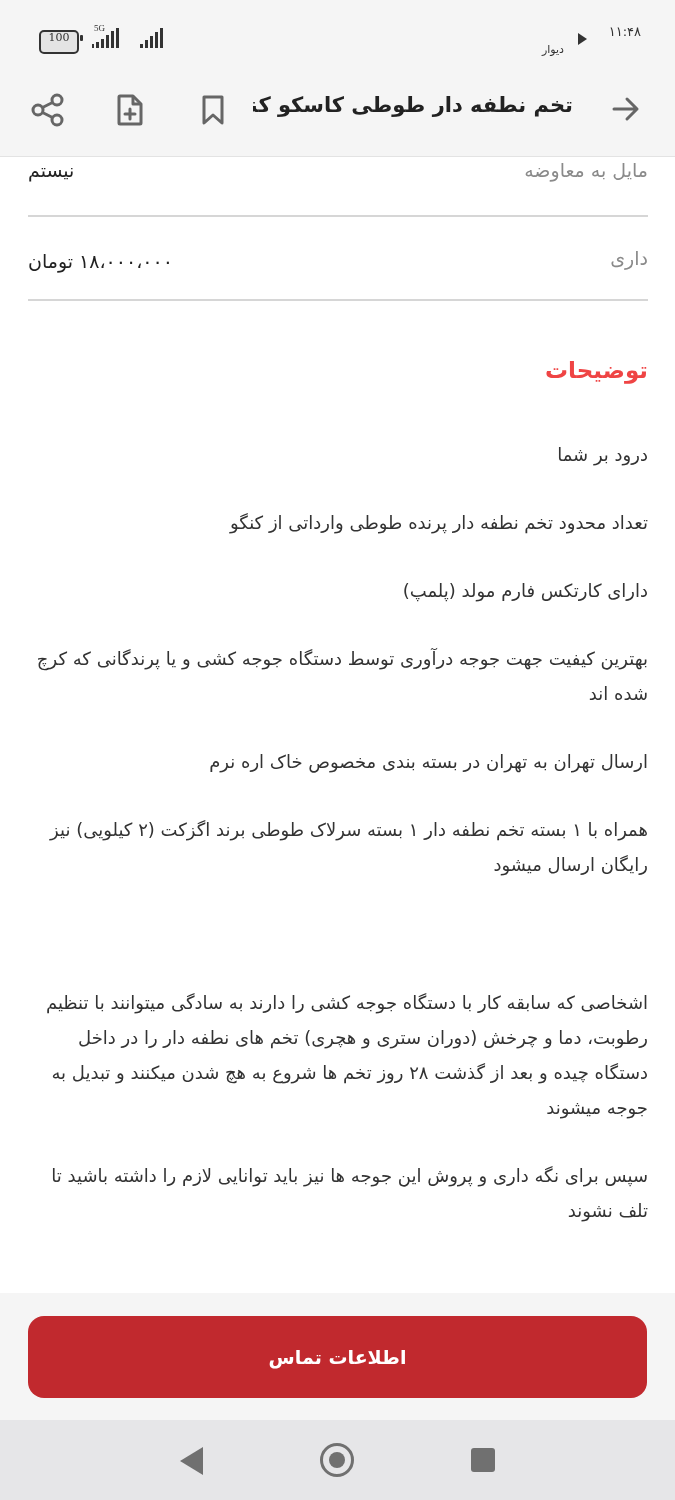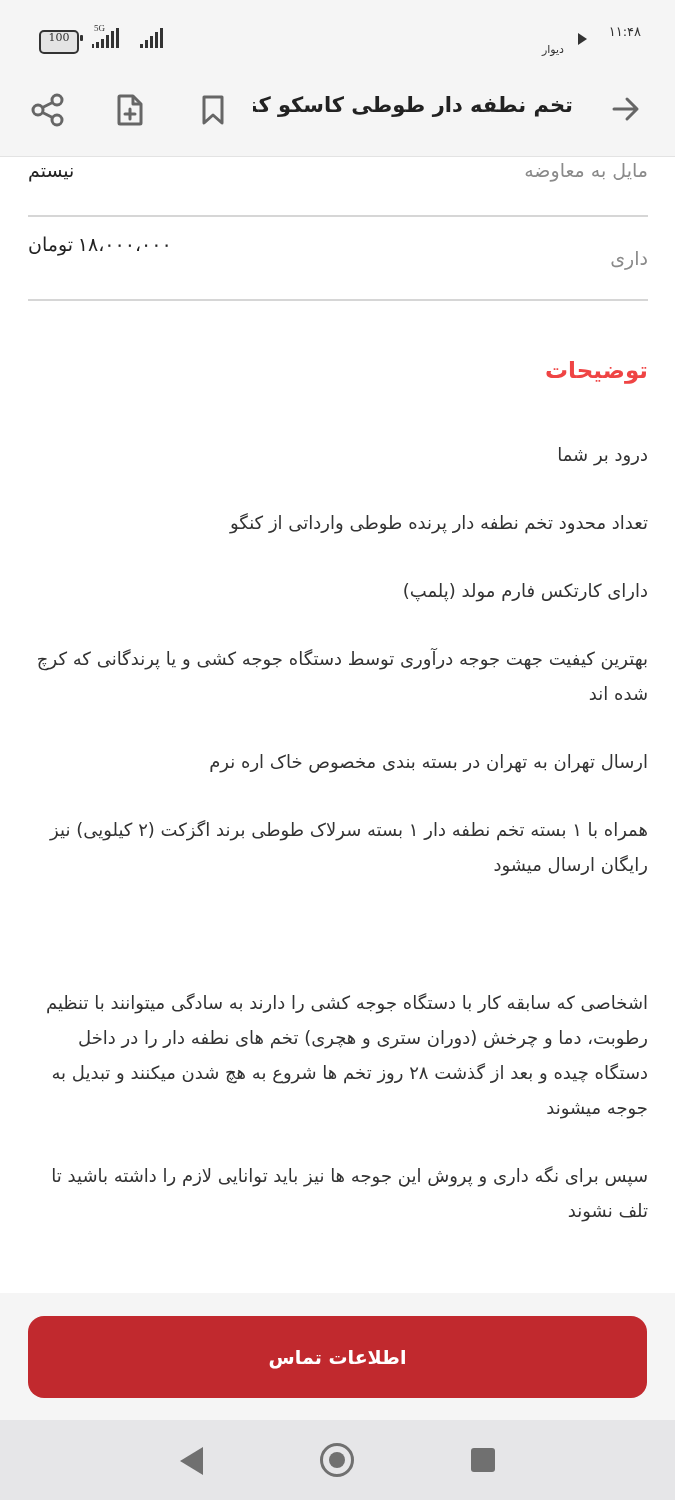--- a/index.html
+++ b/index.html
@@ -148,21 +148,21 @@
   </div>
 </div>
 
 <div class="content">
   <div class="row first">
     <span class="label">مایل به معاوضه</span>
     <span class="value">نیستم</span>
   </div>
   <div class="row" style="height:82px;">
     <span class="label" style="top:30px;">داری</span>
-    <span class="value" style="top:16px;font-family:Liberation Serif, serif;">۱۸،۰۰۰،۰۰۰ تومان</span>
+    <span class="value" style="top:33px;">۱۸،۰۰۰،۰۰۰ تومان</span>
   </div>
 
   <div class="section-title">توضیحات</div>
 
   <div class="desc">
     <p class="para">درود بر شما</p>
     <p class="para">تعداد محدود تخم نطفه دار پرنده طوطی وارداتی از کنگو</p>
     <p class="para">دارای کارتکس فارم مولد (پلمپ)</p>
     <p class="para">بهترین کیفیت جهت جوجه درآوری توسط دستگاه جوجه کشی و یا پرندگانی که کرچ شده اند</p>
     <p class="para">ارسال تهران به تهران در بسته بندی مخصوص خاک اره نرم</p>

